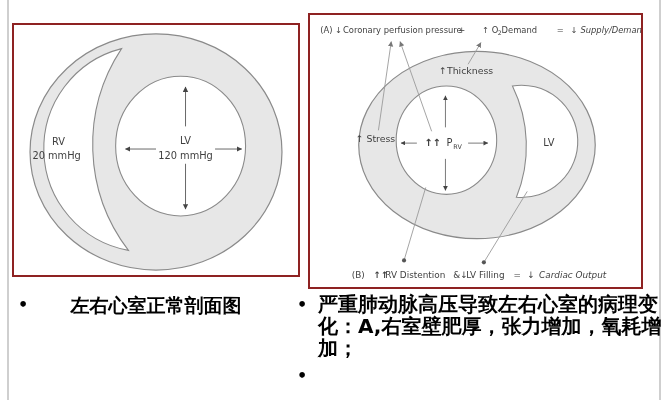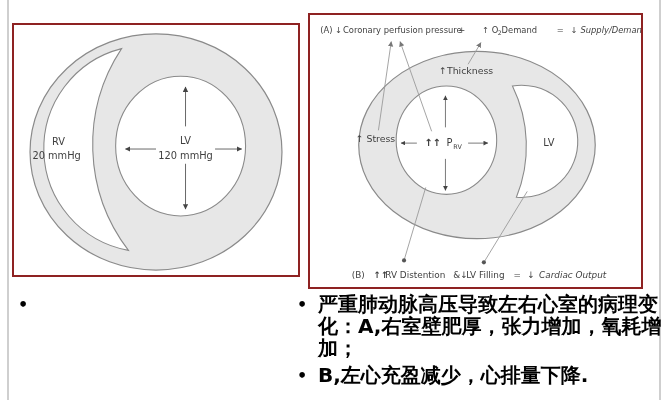--- a/index.html
+++ b/index.html
@@ -107,24 +107,24 @@
     <text x="145" y="267" class="ftr">&amp;↓</text>
     <text x="158" y="267" class="ftr">LV Filling</text>
     <text x="206" y="267" class="ftr">=</text>
     <text x="220" y="267" class="ftr">↓</text>
     <text x="232" y="267" class="ftr it">Cardiac Output</text>
   </svg>
 </div>
 
 <div class="caption-left">
   <span class="bullet">•</span>
+  <span>左右心室正常剖面图</span>
 </div>
 
 <div class="captions-right">
   <div class="cap-item">
     <span class="bullet">•</span>
     <span>严重肺动脉高压导致左右心室的病理变化：A,右室壁肥厚，张力增加，氧耗增加；</span>
   </div>
   <div class="cap-item">
     <span class="bullet">•</span>
-    <span>B,左心充盈减少，心排量下降.</span>
   </div>
 </div>
 
 </body></html>

